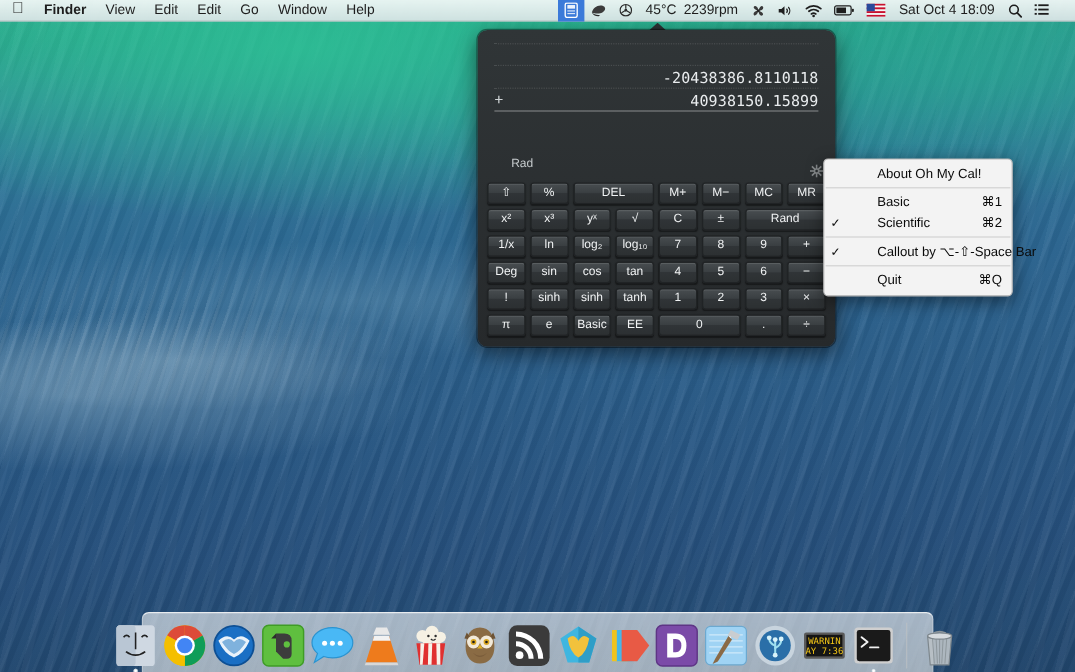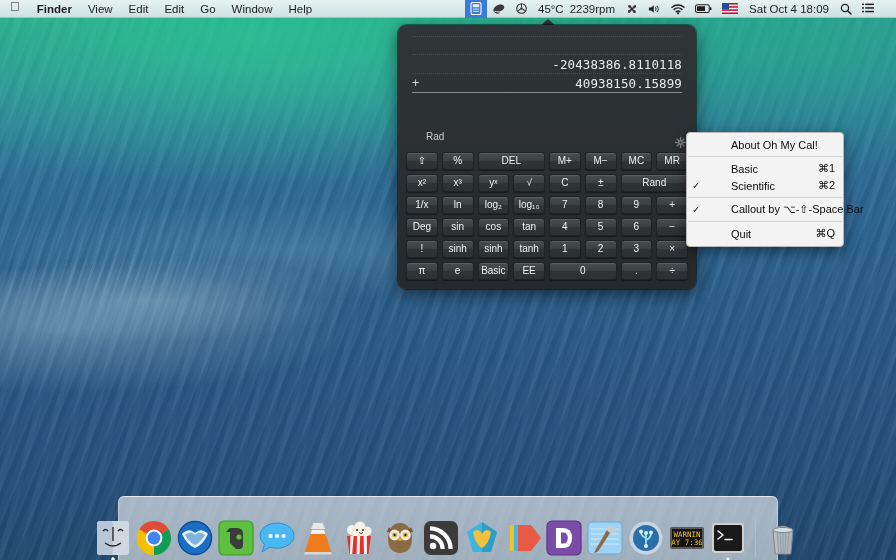--- a/index.html
+++ b/index.html
@@ -143,21 +143,21 @@
     height: 17px; padding: 0 8px 0 5px;
     white-space: nowrap;
   }
   .mi .chk { width: 10px; font-size: 10px; color:#0a0a0a; flex:none; }
   .mi .lbl { flex: 1; margin-left: 29px; }
   .mi .sc { color:#0a0a0a; font-size:11px; margin-left:8px; }
   .msep { height:1px; background:#d2d2d2; margin: 3px 1px; }
 
   
   #dock {
-    position:absolute; left:118px; bottom:0; width:660px; height:64px;
+    position:absolute; left:118px; bottom:0; width:660px; height:50px;
     z-index: 30;
     background: linear-gradient(to bottom, rgba(245,247,248,0.62), rgba(214,219,222,0.70));
     border-top: 1px solid rgba(255,255,255,0.75);
     border-left: 1px solid rgba(255,255,255,0.35);
     border-right: 1px solid rgba(255,255,255,0.35);
     border-radius: 6px 6px 0 0;
     display:flex; align-items:flex-end; justify-content:center;
     padding: 0 8px 3px 8px;
   }
   .dock-items { display:flex; align-items:flex-end; gap:3px; }

